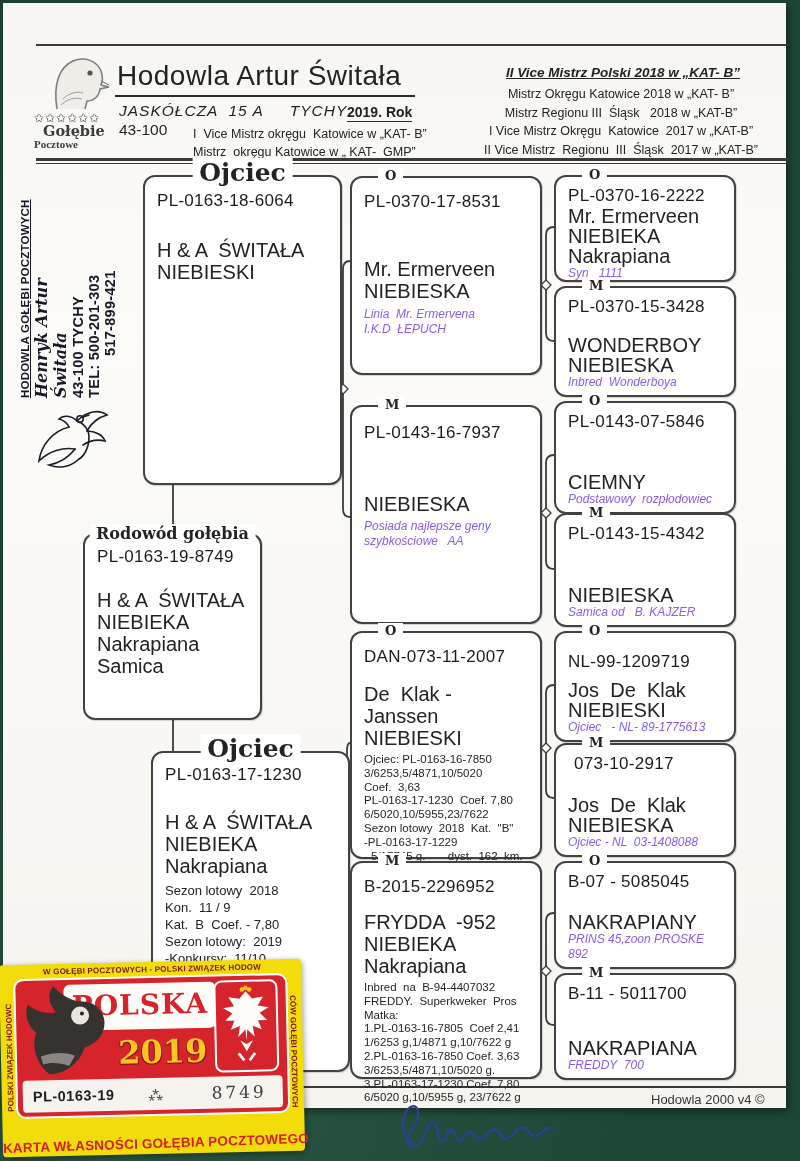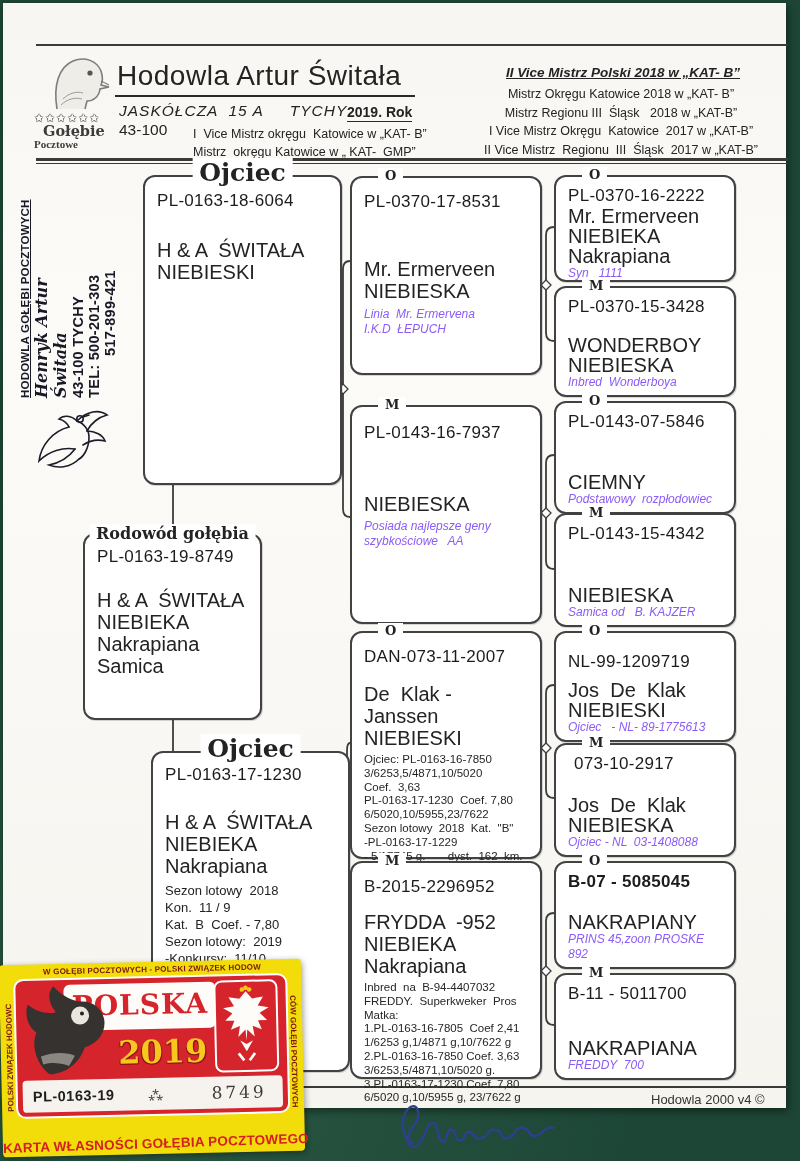--- a/index.html
+++ b/index.html
@@ -297,21 +297,21 @@
         <div class="ring" style="margin-top:3px;padding-left:6px;">073-10-2917</div>
         <div class="sp"></div>
         <div class="big lines" style="line-height:20px;">Jos  De  Klak
 NIEBIESKA</div>
         <div class="small lines">Ojciec - NL  03-1408088</div>
       </div>
     </div>
     <div class="box" style="left:551px;top:858px;width:178px;height:104px;">
       <span class="lbl om">O</span>
       <div class="bi" style="padding-top:6px;padding-bottom:6px;">
-        <div class="ring" style="margin-top:3px;font-weight:bold;">B-07 - 5085045</div>
+        <div class="ring" style="margin-top:3px;">B-07 - 5085045</div>
         <div class="sp"></div>
         <div class="big lines" style="line-height:20px;">NAKRAPIANY</div>
         <div class="small lines">PRINS 45,zoon PROSKE  892</div>
       </div>
     </div>
     <div class="box" style="left:551px;top:970px;width:178px;height:103px;">
       <span class="lbl om">M</span>
       <div class="bi" style="padding-top:6px;padding-bottom:6px;">
         <div class="ring" style="margin-top:3px;">B-11 - 5011700</div>
         <div class="sp"></div>

